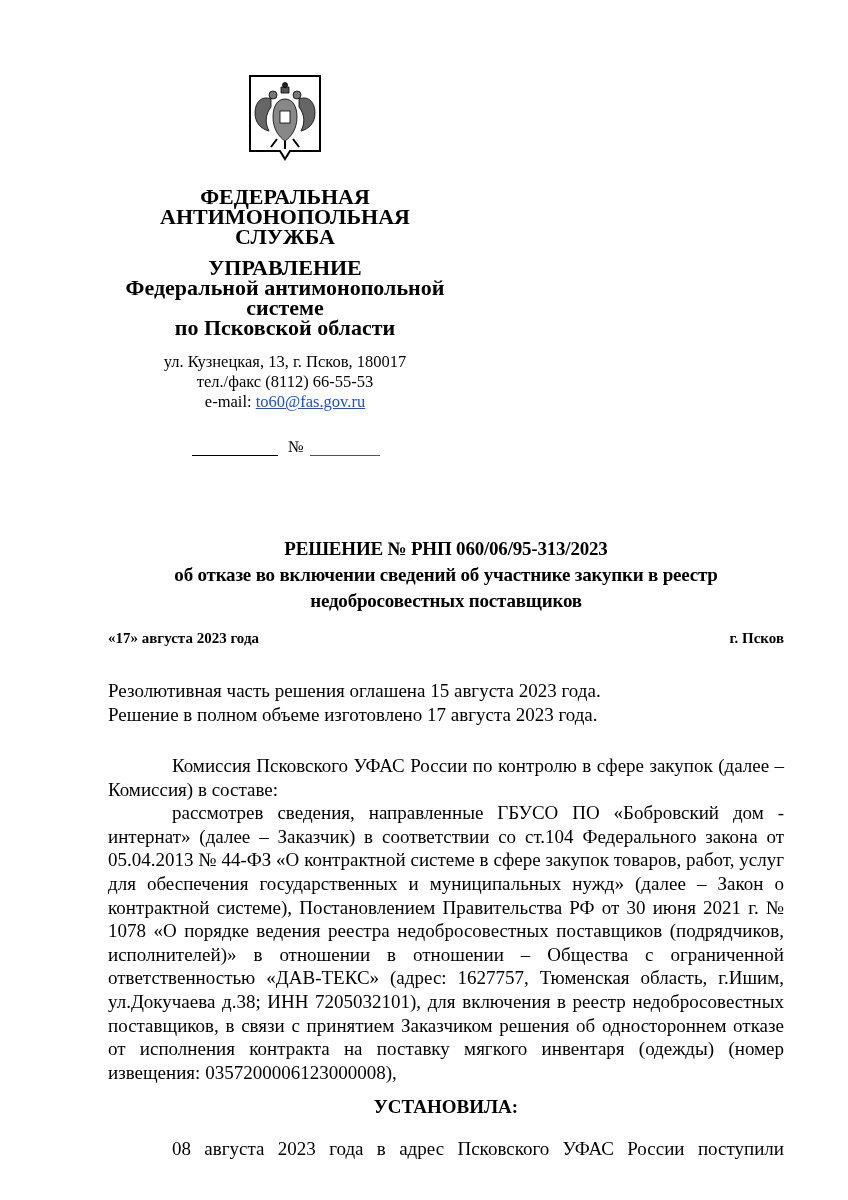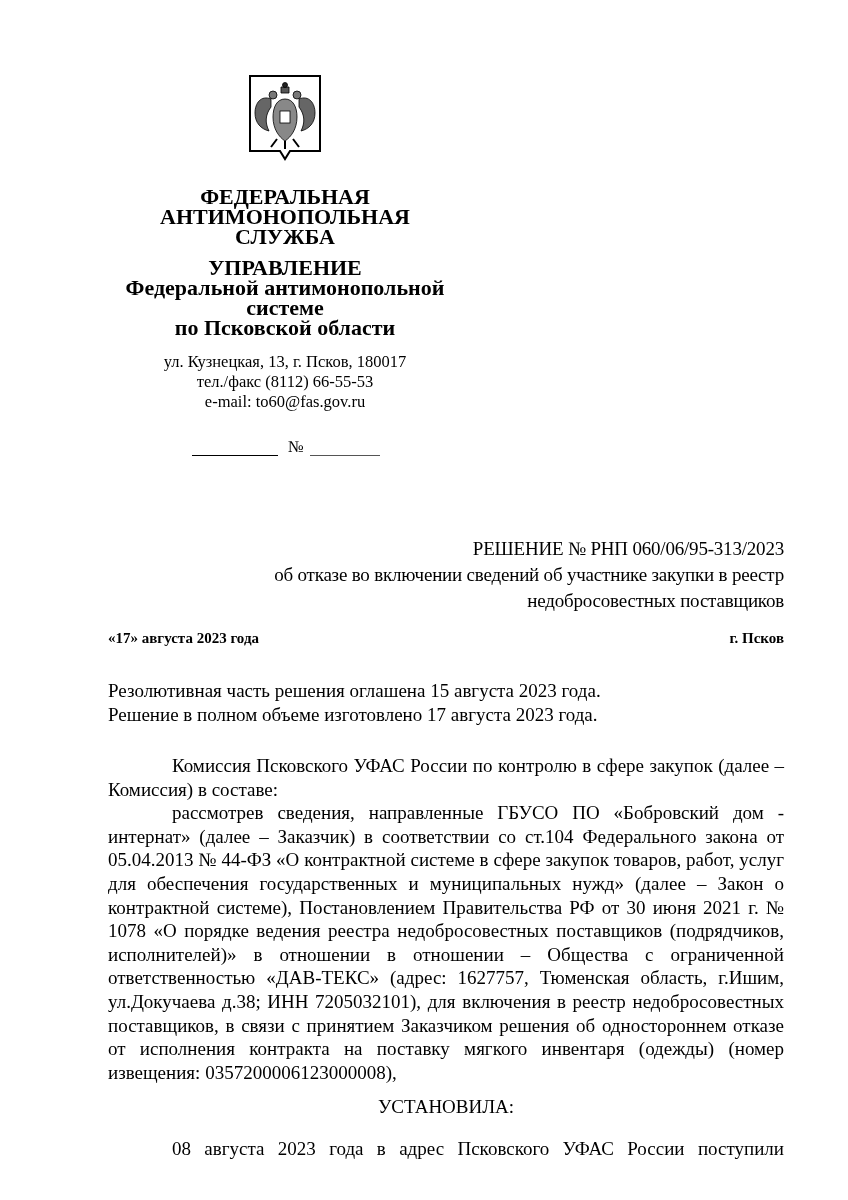--- a/index.html
+++ b/index.html
@@ -8,43 +8,43 @@
   .page { position: absolute; left: 0; top: 0; width: 848px; height: 1200px; background: #fff; }
 
   .emblem { position: absolute; left: 247px; top: 73px; width: 76px; height: 94px; }
 
   .hdr { position: absolute; left: 110px; width: 350px; text-align: center; }
   .hdr .b { font-weight: bold; font-size: 22px; line-height: 20px; display: block; }
   .hdr .r { font-size: 16.5px; line-height: 20px; display: block; }
   .agency { top: 187px; }
   .dept { top: 258px; }
   .contacts { top: 352px; }
-  .contacts a { color: #000000; }
+  .contacts a { color: #1d4ed8; text-decoration: underline; }
   .regline { position: absolute; top: 437px; left: 190px; width: 200px; height: 22px; font-size: 16.5px; }
   .regline .blank1 { position: absolute; left: 2px; top: 18px; width: 86px; border-top: 1px solid #000; }
   .regline .no { position: absolute; left: 98px; top: 0; }
   .regline .blank2 { position: absolute; left: 120px; top: 18px; width: 70px; border-top: 1px solid #555; }
 
-  .title { position: absolute; left: 108px; width: 676px; top: 536px; text-align: right;
-           font-weight: normal; font-size: 19px; line-height: 26px; letter-spacing: -0.2px; }
+  .title { position: absolute; left: 108px; width: 676px; top: 536px; text-align: center;
+           font-weight: bold; font-size: 19px; line-height: 26px; letter-spacing: -0.2px; }
   .title span { display: block; }
 
   .dateline { position: absolute; top: 630px; left: 108px; width: 676px; height: 26px;
               font-weight: bold; font-size: 15px; }
   .dateline .left { position: absolute; left: 0; }
   .dateline .right { position: absolute; right: 0; }
 
   .body { position: absolute; left: 108px; width: 676px; font-size: 19px; line-height: 23.6px; }
   .body p { margin: 0; text-align: justify; text-align-last: left; }
   .body .ind { text-indent: 64px; }
   .resol { top: 679px; }
   .main { top: 754px; }
 
   .establish { position: absolute; top: 1096px; left: 108px; width: 676px; text-align: center;
-               font-weight: normal; font-size: 19px; }
+               font-weight: bold; font-size: 19px; }
   .last { position: absolute; top: 1138px; left: 108px; width: 676px; font-size: 19px;
           text-align: justify; text-align-last: justify; text-indent: 64px; }
 </style>
 </head>
 <body>
 
 <div class="page">
 
   <div class="emblem">
     <svg width="76" height="94" viewBox="0 0 76 94">

